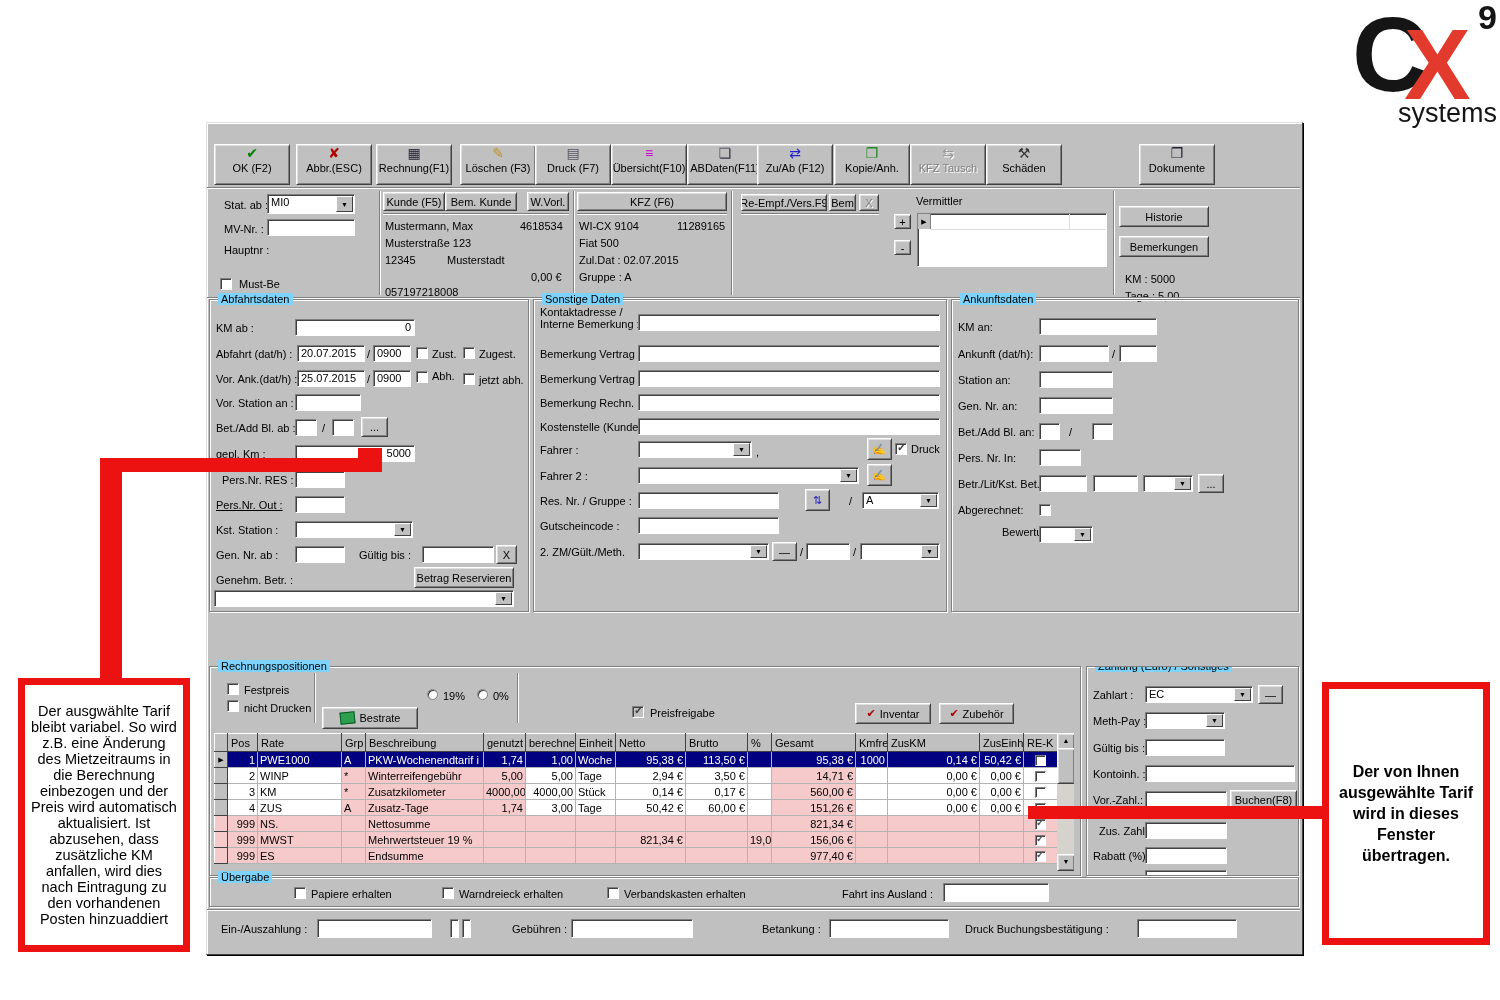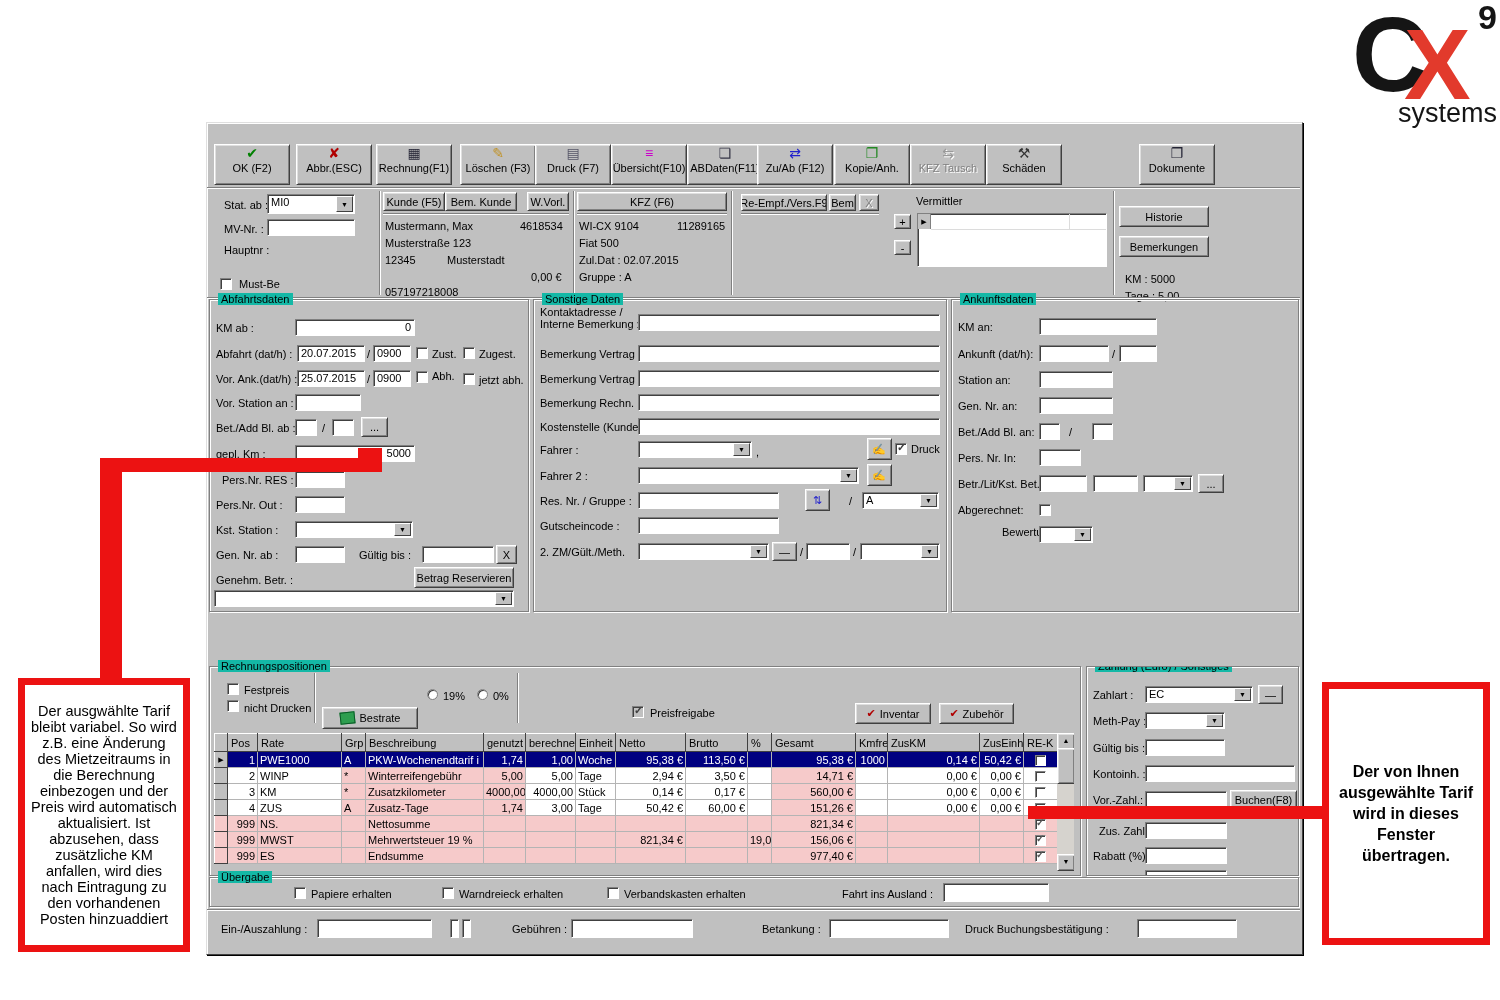--- a/index.html
+++ b/index.html
@@ -21,21 +21,21 @@
        box-shadow:inset 1px 1px 0 #dfdfdf,inset -1px -1px 0 #808080;font-size:11px;
        display:flex;align-items:center;justify-content:center;box-sizing:border-box;white-space:nowrap;overflow:hidden;}
   .dis{color:#808080;text-shadow:1px 1px 0 #fff;}
   .cb{position:absolute;width:12px;height:12px;background:#fff;border:1px solid #808080;border-bottom-color:#fff;border-right-color:#fff;
       box-shadow:inset 1px 1px 0 #404040;box-sizing:border-box;}
   .cb.on::after{content:"✓";position:absolute;left:1px;top:-3px;font-size:11px;font-weight:bold;color:#404040;}
   .cb.gray{background:#c0c0c0;}
   .radio{position:absolute;width:11px;height:11px;border-radius:50%;background:#fff;border:1px solid #808080;
       box-shadow:inset 1px 1px 0 #404040;box-sizing:border-box;}
   .grp{position:absolute;border:1px solid #808080;box-shadow:1px 1px 0 #fff,inset 1px 1px 0 #fff;box-sizing:border-box;overflow:visible;}
-  .leg{position:absolute;top:-7px;left:8px;background:#14b8a6;padding:0 3px;font-size:11px;white-space:nowrap;}
+  .leg{position:absolute;top:-7px;left:8px;background:#7dd3fc;padding:0 3px;font-size:11px;white-space:nowrap;}
   .vsep{position:absolute;width:1px;background:#808080;border-right:1px solid #fff;}
   .hsep{position:absolute;height:1px;background:#808080;border-bottom:1px solid #fff;}
   
   #toolbar{position:absolute;left:2px;top:20px;right:2px;height:44px;}
   .tbtn{position:absolute;top:1px;width:76px;height:41px;background:#c0c0c0;border:1px solid;border-color:#fff #404040 #404040 #fff;
         box-shadow:inset 1px 1px 0 #dfdfdf,inset -1px -1px 0 #808080;text-align:center;box-sizing:border-box;}
   .ticn{display:block;font-size:14px;line-height:17px;height:17px;}
   .tlbl{display:block;font-size:11px;line-height:12px;overflow:hidden;white-space:nowrap;}
   
   #tblwrap{position:absolute;left:4px;top:66px;width:860px;height:138px;overflow:hidden;background:#c0c0c0;}
@@ -242,21 +242,21 @@
       <div class="inp" style="left:85px;top:119px;width:22px;"></div>
       <span class="lab" style="left:112px;top:122px;">/</span>
       <div class="inp" style="left:122px;top:119px;width:22px;"></div>
       <div class="btn2" style="left:151px;top:117px;width:27px;height:20px;">
           <span>...</span>
         </div>
       <span class="lab" style="left:6px;top:148px;">gepl. Km :</span>
       <div class="inp val-r" style="left:85px;top:145px;width:120px;"><span>5000</span></div>
       <span class="lab" style="left:6px;top:174px;margin-left:6px;">Pers.Nr. RES :</span>
       <div class="inp" style="left:85px;top:171px;width:50px;"></div>
-      <span class="lab" style="left:6px;top:199px;">Pers.Nr. Out :</span>
+      <span class="lab" style="left:6px;top:199px;text-decoration:underline;">Pers.Nr. Out :</span>
       <div class="inp" style="left:85px;top:196px;width:50px;"></div>
       <span class="lab" style="left:6px;top:224px;">Kst. Station :</span>
       <div class="inp combo" style="left:85px;top:221px;width:118px;">
           <span class="dd">▼</span>
         </div>
       <span class="lab" style="left:6px;top:249px;">Gen. Nr. ab :</span>
       <div class="inp" style="left:85px;top:246px;width:50px;"></div>
       <span class="lab" style="left:149px;top:249px;">Gültig bis :</span>
       <div class="inp" style="left:212px;top:246px;width:72px;"></div>
       <div class="btn2" style="left:286px;top:245px;width:21px;height:19px;">

